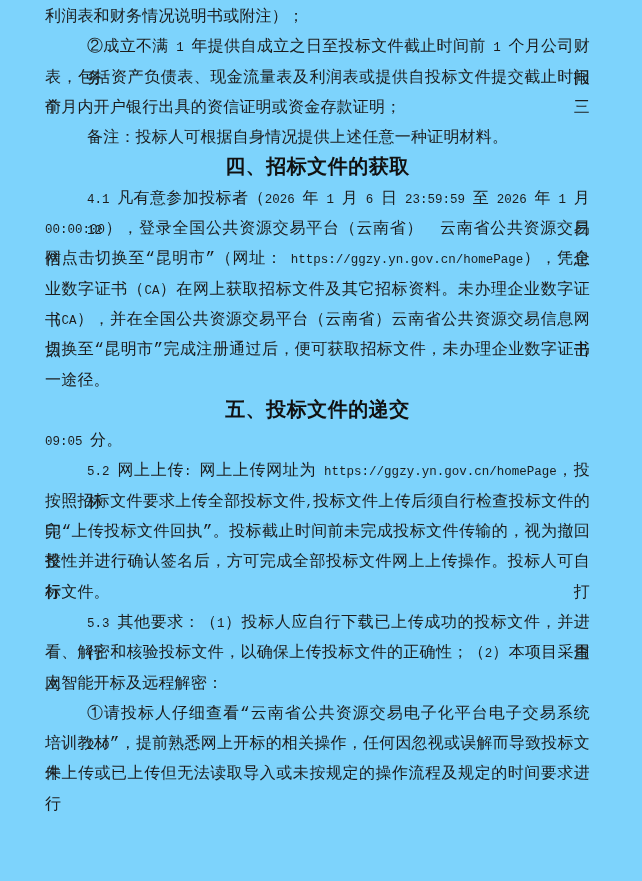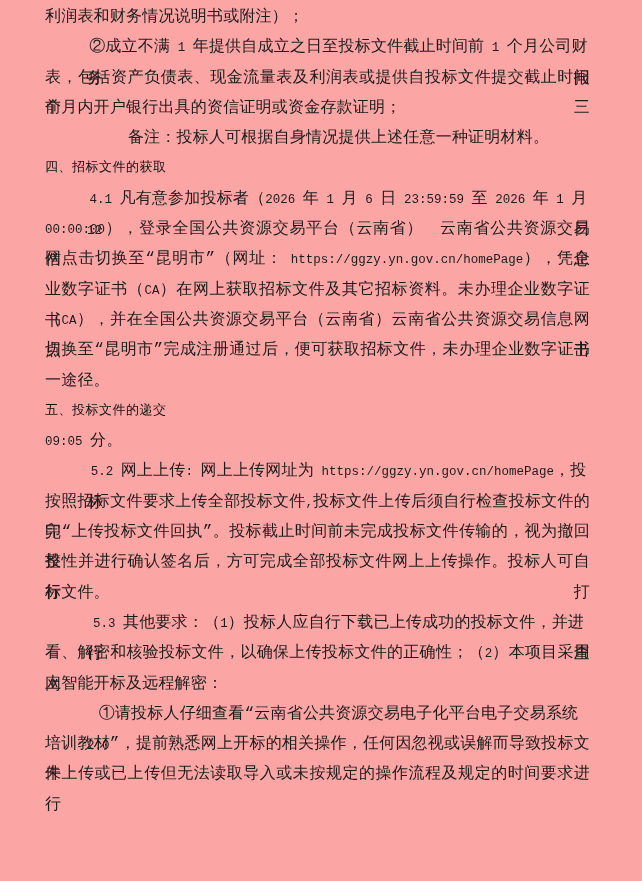--- a/index.html
+++ b/index.html
@@ -8,44 +8,44 @@
     background: #ffffff;
     width: 642px;
     height: 881px;
     overflow: hidden;
   }
   .page {
     box-sizing: border-box;
     width: 642px;
     height: 881px;
     padding: 2px 52px 0 45px;
-    background: #fca5a5;
+    background: #7dd3fc;
     color: #1c1c1c;
     font-family: "Liberation Mono", "DejaVu Sans Mono", monospace;
     font-size: 16px;
   }
   .line {
     height: 30.3px;
     line-height: 30.3px;
     text-align: left;
     letter-spacing: 0.2px;
   }
   .line.justify {
     text-align: justify;
     text-align-last: justify;
   }
   .line.indent {
     padding-left: 42px;
-    text-align: center;
   }
   .line.heading {
-    font-size: 13px;
-    font-weight: normal;
+    font-size: 20px;
+    font-weight: bold;
     letter-spacing: 0.5px;
     color: #111111;
+    text-align: center;
   }
   .lat {
     font-size: 12.5px;
     letter-spacing: 0;
   }
 </style>
 </head>
 <body>
 
 <div class="page">

